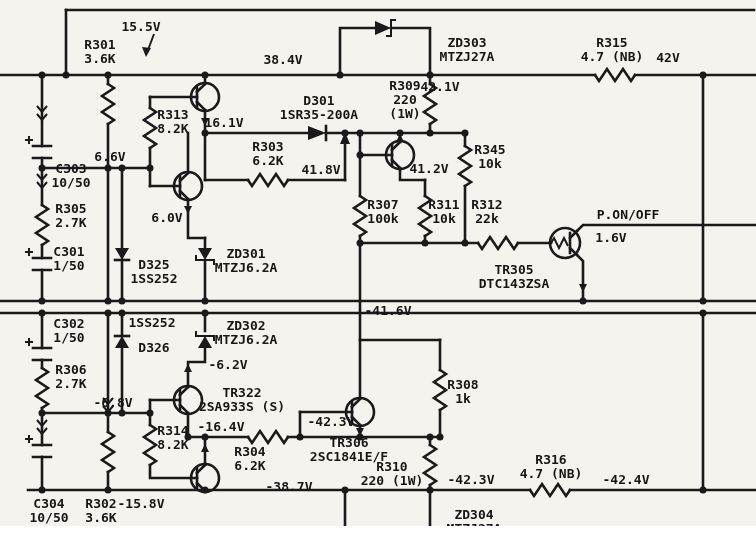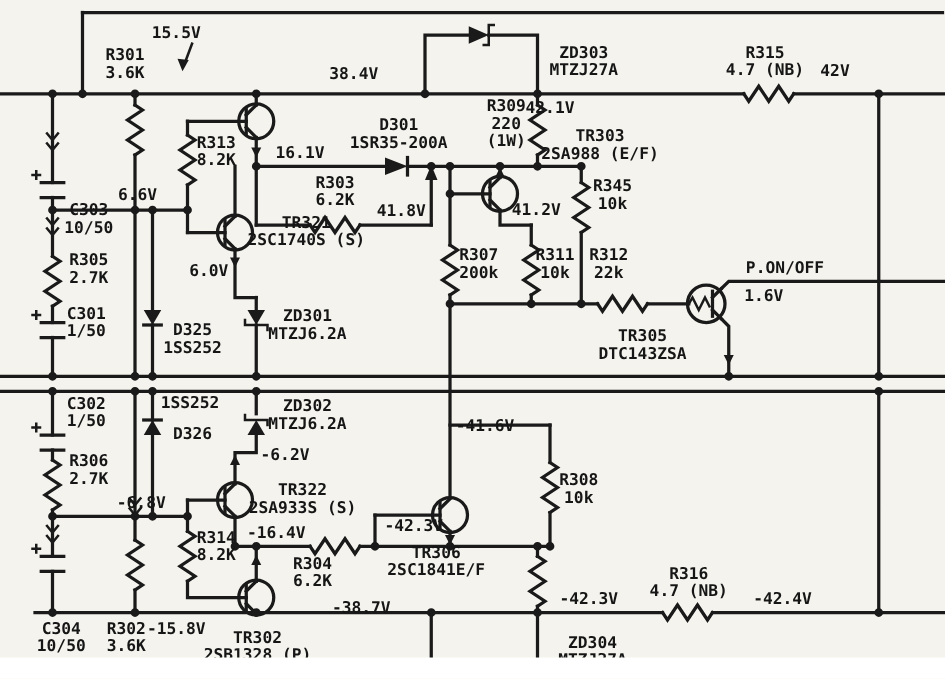--- a/index.html
+++ b/index.html
@@ -279,89 +279,85 @@
   <div class="lbl" style="left:283px;top:53px">38.4V</div>
   <div class="lbl" style="left:467px;top:36px">ZD303
 MTZJ27A</div>
   <div class="lbl" style="left:612px;top:36px">R315
 4.7 (NB)</div>
   <div class="lbl" style="left:668px;top:51px">42V</div>
   <div class="lbl" style="left:405px;top:79px">R309
 220
 (1W)</div>
   <div class="lbl" style="left:440px;top:80px">42.1V</div>
-  <div class="lbl" style="left:480px;top:103px">TR303
-2SA988 (E/F)</div>
   <div class="lbl" style="left:319px;top:94px">D301
 1SR35-200A</div>
   <div class="lbl" style="left:173px;top:108px">R313
 8.2K</div>
-  <div class="lbl" style="left:240px;top:116px">16.1V</div>
+  <div class="lbl" style="left:224px;top:116px">16.1V</div>
   <div class="lbl" style="left:268px;top:140px">R303
 6.2K</div>
   <div class="lbl" style="left:321px;top:163px">41.8V</div>
   <div class="lbl" style="left:429px;top:162px">41.2V</div>
   <div class="lbl" style="left:490px;top:143px">R345
 10k</div>
   <div class="lbl" style="left:110px;top:150px">6.6V</div>
-  <div class="lbl" style="left:245px;top:172px">TR321
-2SC1740S (S)</div>
   <div class="lbl" style="left:167px;top:211px">6.0V</div>
   <div class="lbl" style="left:71px;top:162px">C303
 10/50</div>
   <div class="lbl" style="left:71px;top:202px">R305
 2.7K</div>
   <div class="lbl" style="left:69px;top:245px">C301
 1/50</div>
   <div class="lbl" style="left:154px;top:258px">D325
 1SS252</div>
   <div class="lbl" style="left:246px;top:247px">ZD301
 MTZJ6.2A</div>
   <div class="lbl" style="left:383px;top:198px">R307
-200k</div>
+100k</div>
   <div class="lbl" style="left:444px;top:198px">R311
 10k</div>
   <div class="lbl" style="left:487px;top:198px">R312
 22k</div>
   <div class="lbl" style="left:628px;top:208px">P.ON/OFF</div>
   <div class="lbl" style="left:611px;top:231px">1.6V</div>
   <div class="lbl" style="left:514px;top:263px">TR305
 DTC143ZSA</div>
 
   <div class="lbl" style="left:69px;top:317px">C302
 1/50</div>
   <div class="lbl" style="left:152px;top:316px">1SS252</div>
   <div class="lbl" style="left:154px;top:341px">D326</div>
   <div class="lbl" style="left:246px;top:319px">ZD302
 MTZJ6.2A</div>
-  <div class="lbl" style="left:388px;top:335px">-41.6V</div>
+  <div class="lbl" style="left:388px;top:304px">-41.6V</div>
   <div class="lbl" style="left:71px;top:363px">R306
 2.7K</div>
   <div class="lbl" style="left:228px;top:358px">-6.2V</div>
   <div class="lbl" style="left:242px;top:386px">TR322
 2SA933S (S)</div>
   <div class="lbl" style="left:113px;top:396px">-6.8V</div>
   <div class="lbl" style="left:331px;top:415px">-42.3V</div>
   <div class="lbl" style="left:463px;top:378px">R308
-10k</div>
+1k</div>
   <div class="lbl" style="left:173px;top:424px">R314
 8.2K</div>
   <div class="lbl" style="left:221px;top:420px">-16.4V</div>
   <div class="lbl" style="left:250px;top:445px">R304
 6.2K</div>
   <div class="lbl" style="left:349px;top:436px">TR306
 2SC1841E/F</div>
+  <div class="lbl" style="left:392px;top:460px">R310
+220 (1W)</div>
   <div class="lbl" style="left:471px;top:473px">-42.3V</div>
   <div class="lbl" style="left:551px;top:453px">R316
 4.7 (NB)</div>
   <div class="lbl" style="left:626px;top:473px">-42.4V</div>
   <div class="lbl" style="left:49px;top:497px">C304
 10/50</div>
   <div class="lbl" style="left:101px;top:497px">R302
 3.6K</div>
   <div class="lbl" style="left:141px;top:497px">-15.8V</div>
-  <div class="lbl" style="left:206px;top:504px">TR302
-2SB1328 (P)</div>
   <div class="lbl" style="left:289px;top:480px">-38.7V</div>
   <div class="lbl" style="left:474px;top:508px">ZD304
 MTZJ27A</div>
 
 </div>
 
 </body></html>

